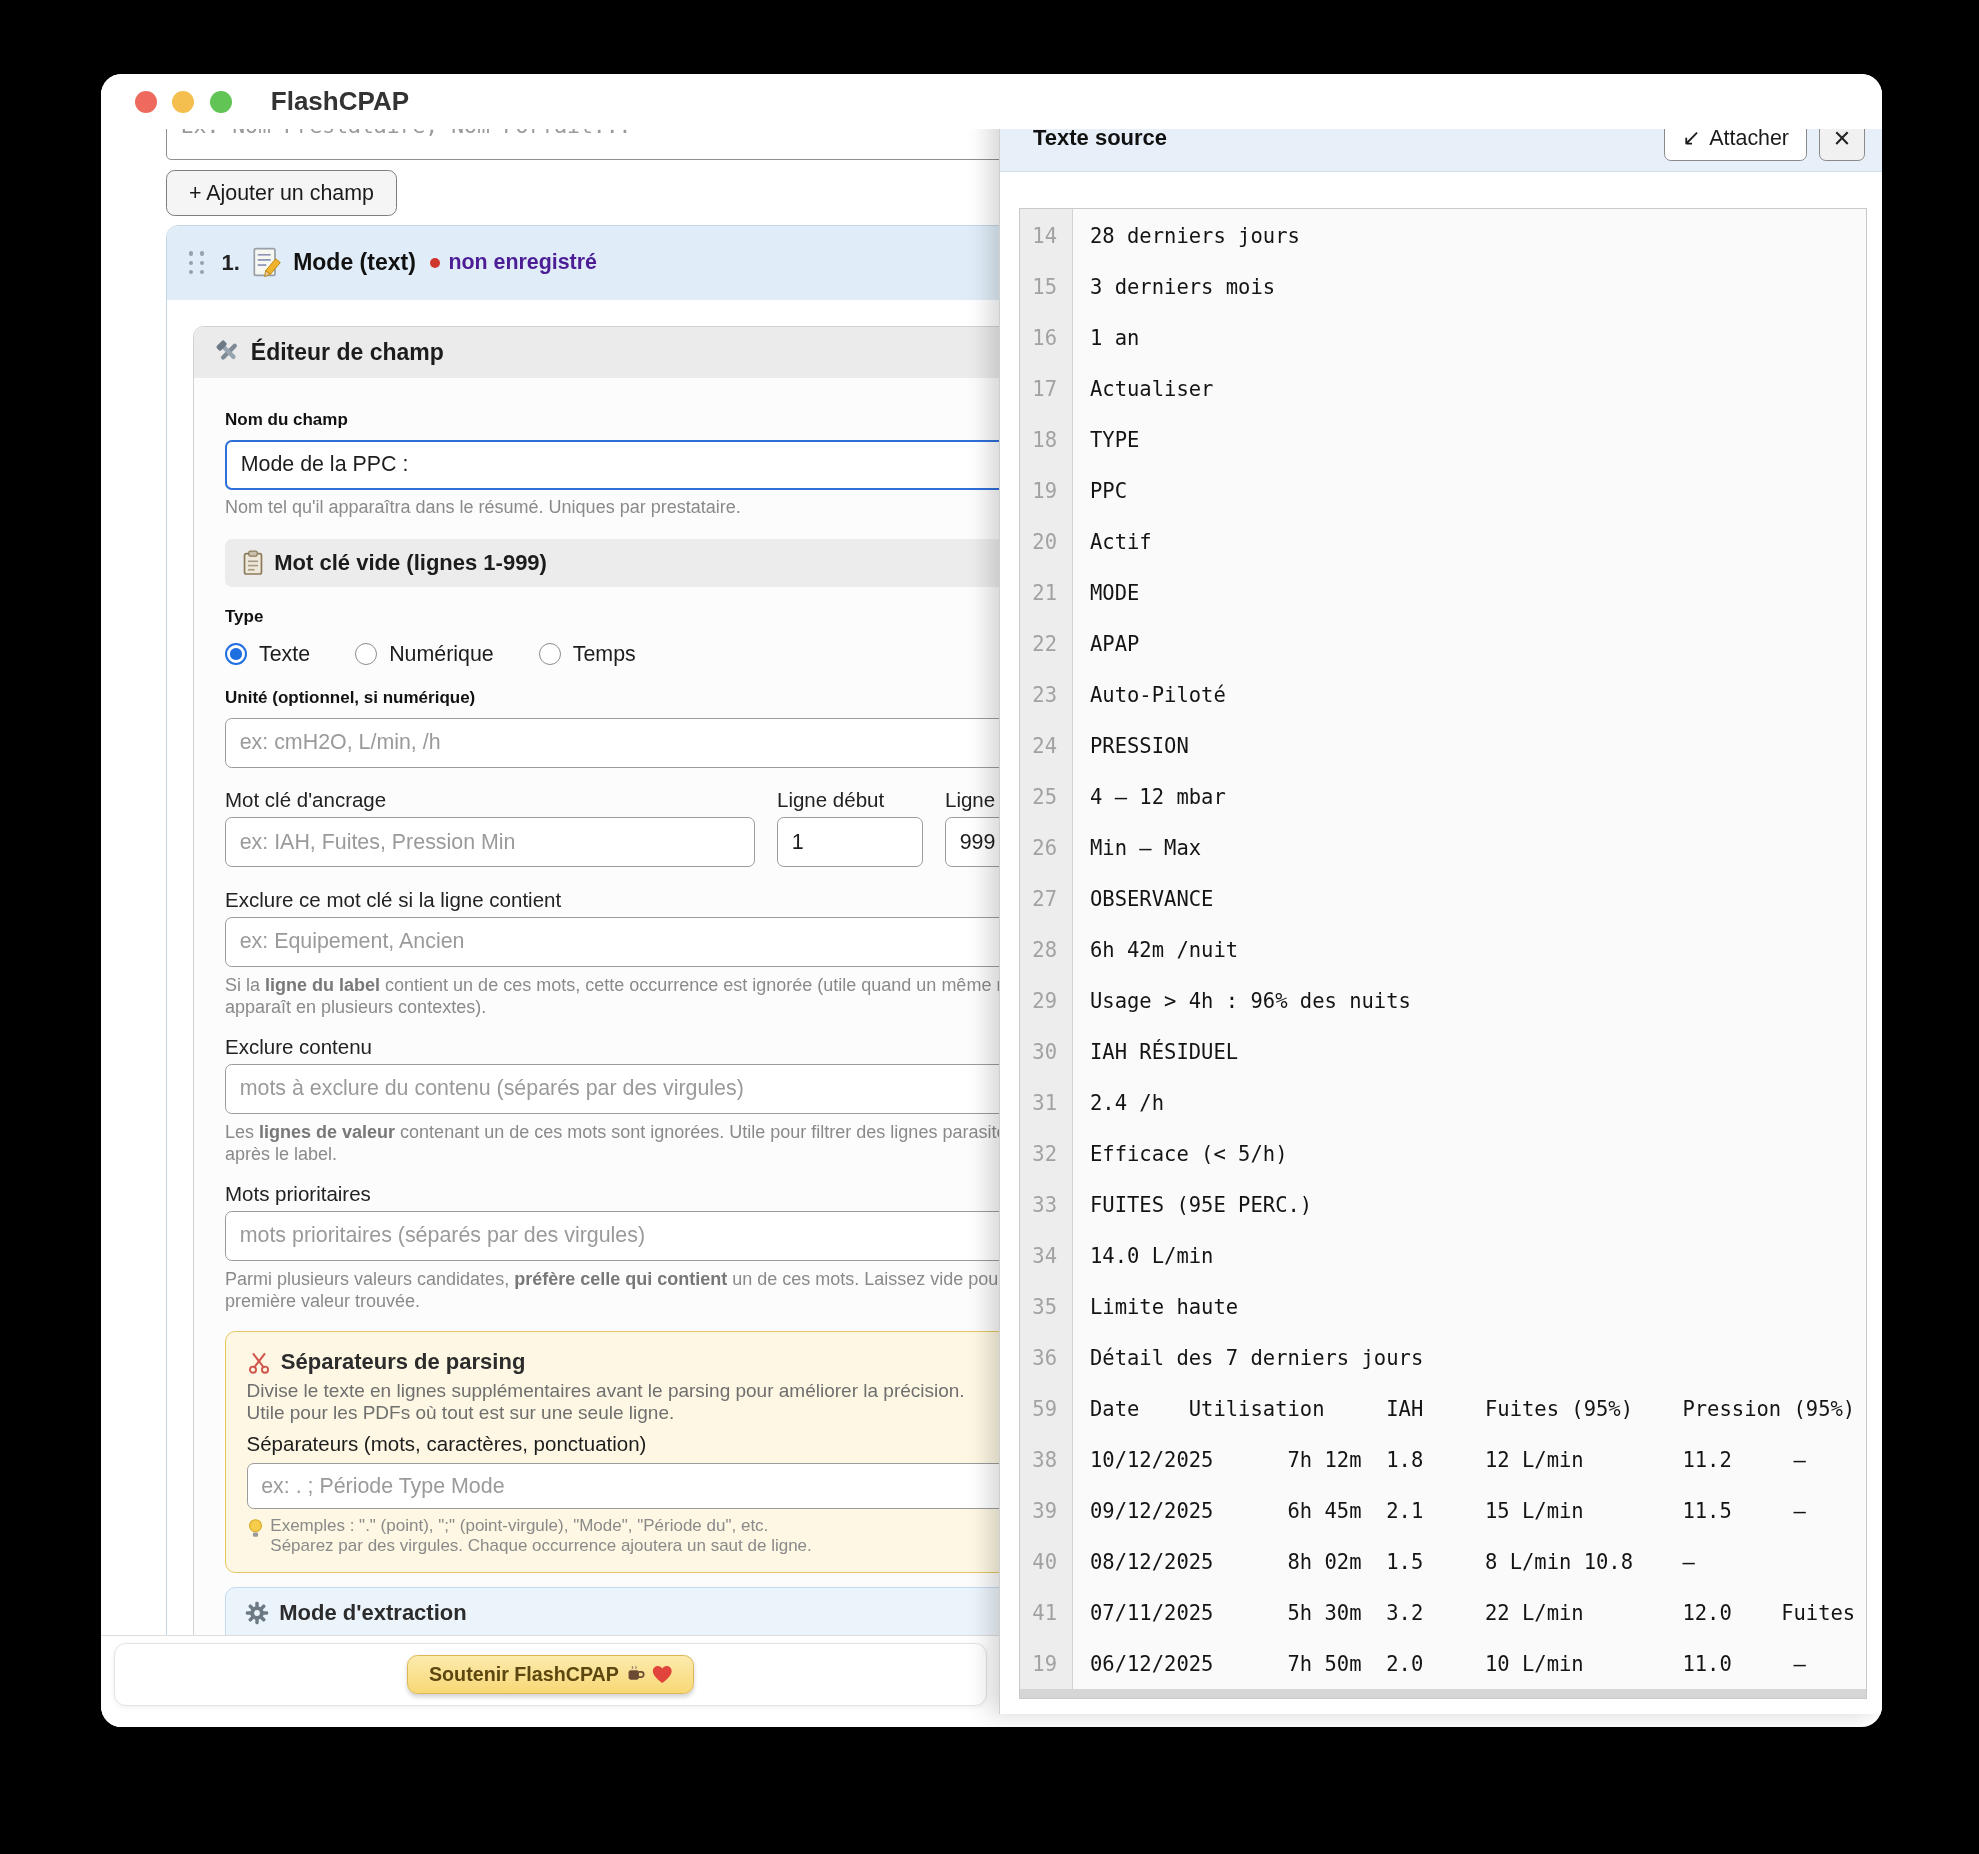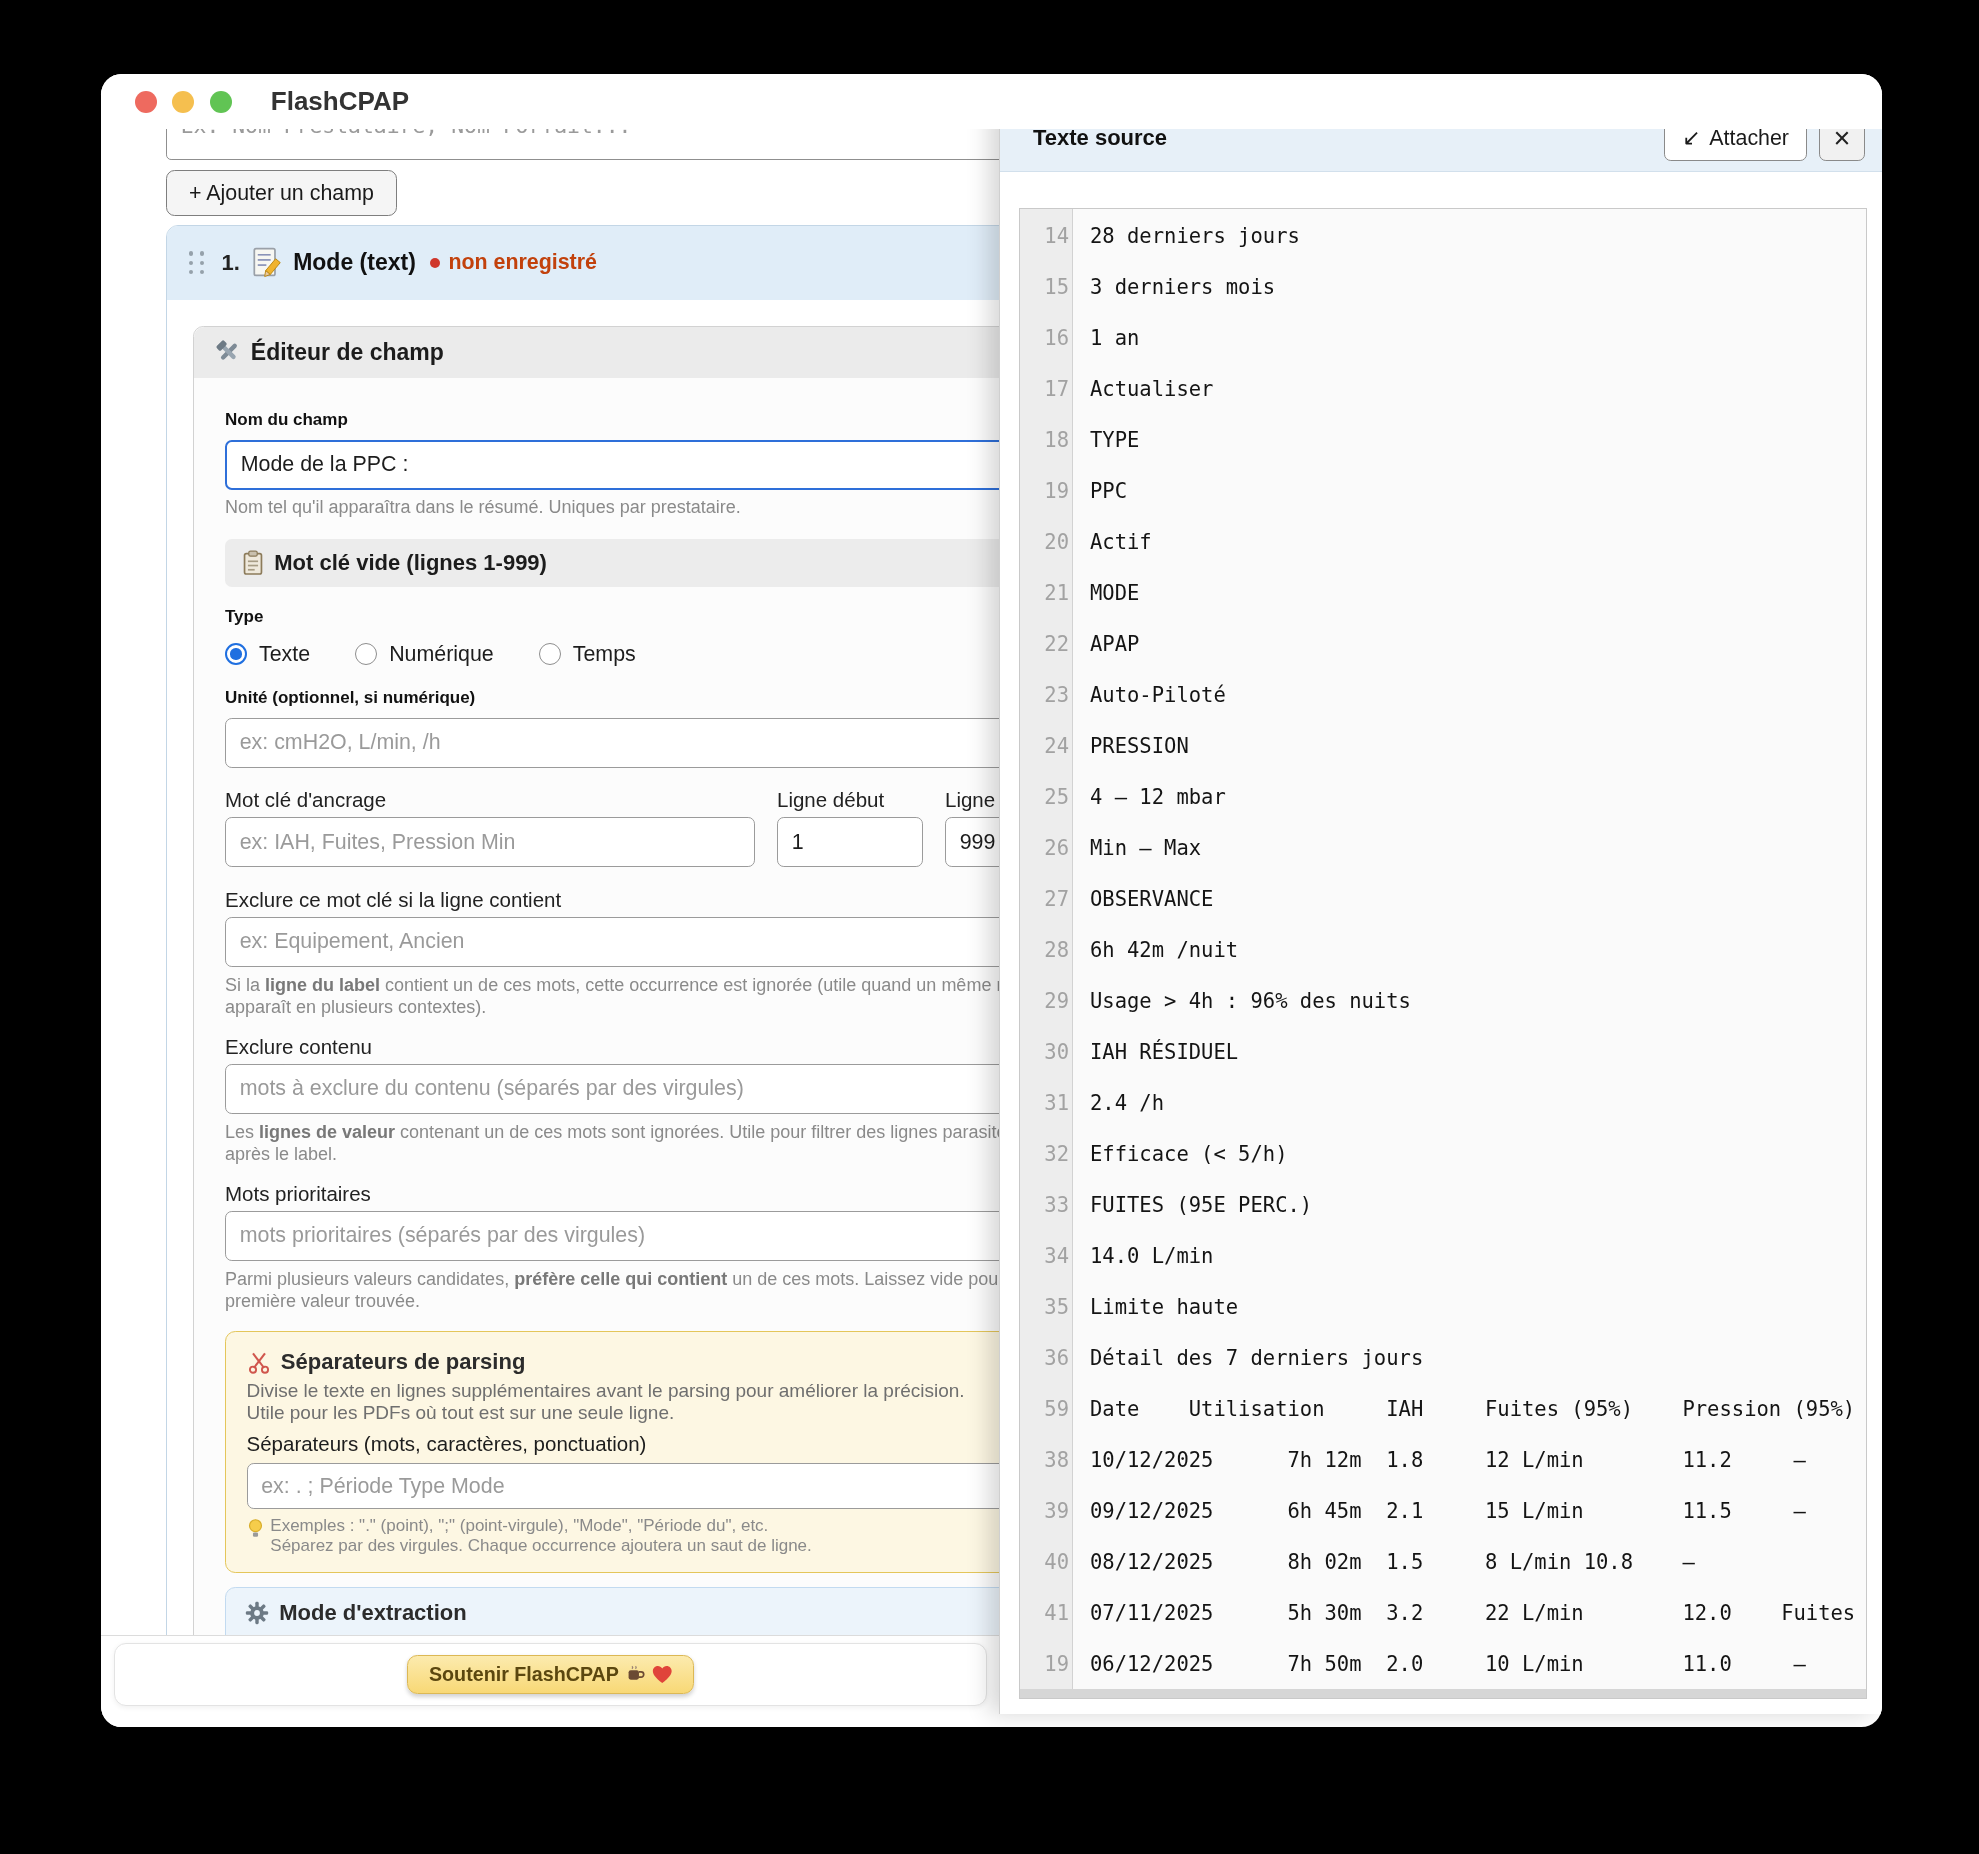--- a/index.html
+++ b/index.html
@@ -34,21 +34,21 @@
     background:#f5f5f5; border:1.7px solid #7e7e7e; border-radius:8.6px; display:inline-flex; align-items:center;
   }
 
   
   .field-card { margin-top:8.6px; border:0.9px solid #c3d6e6; border-radius:12px; background:#fff; overflow:hidden; }
   .fc-header { height:74px; background:#e0edf8; display:flex; align-items:center; padding:0 22px; }
   .dots { display:grid; grid-template-columns:6px 6px; grid-gap:5.1px; margin-right:15.4px; }
   .dots i { width:4.3px; height:4.3px; border-radius:50%; background:#95a1ab; }
   .fc-index { font-size:22px; font-weight:bold; color:#222; margin-right:10.3px; }
   .fc-title { font-size:23px; font-weight:bold; color:#111; margin-left:12px; }
-  .fc-status { font-size:21.4px; font-weight:bold; color:#c2410c; margin-left:13.7px; display:flex; align-items:center; }
+  .fc-status { font-size:21.4px; font-weight:bold; color:#4c1d95; margin-left:13.7px; display:flex; align-items:center; }
   .fc-status .sdot { width:10.3px; height:10.3px; border-radius:50%; background:#cf372c; margin-right:8.6px; }
   .trash-btn { margin-left:auto; width:48px; height:48px; border:1.7px solid #9aa4ad; border-radius:8.6px; background:#f1f3f5; display:flex; align-items:center; justify-content:center; }
   .tri { font-size:19px; color:#111; line-height:1; }
   .fc-header > .tri { margin-left:22px; margin-right:5.1px; }
   .fc-body { padding:26px; background:#fff; }
 
   
   .editor { border:0.9px solid #d2d2d2; border-radius:10.3px; background:#fcfcfc; overflow:hidden; }
   .ed-header { height:51px; background:#ebebeb; border-radius:10.3px 10.3px 0 0; display:flex; align-items:center; padding:0 20.5px; }
   .ed-header .ttl { font-size:23px; font-weight:bold; color:#1c1c1c; margin-left:10.3px; }
@@ -120,21 +120,21 @@
                 font-size:21.4px; color:#1a1a1a; display:flex; align-items:center; gap:8.6px; }
   .attach-arrow { font-size:22px; line-height:1; }
   .close-btn { width:46px; height:46px; background:#f1f1f1; border:1.7px solid #8a8a8a; border-radius:6.8px;
                font-size:29px; color:#222; display:flex; align-items:center; justify-content:center; line-height:1; }
 
   .source-box { position:absolute; left:19px; top:103px; width:848px; height:1491px;
                 border:0.9px solid #c9c9c9; background:#fafafa; overflow:hidden; }
   .gutter-bg { position:absolute; left:0; top:0; width:53px; height:100%; background:#ededed; border-right:0.9px solid #d2d2d2; }
   .lines { position:absolute; left:0; top:1.7px; width:100%; }
   .srow { display:flex; height:51px; align-items:center; }
-  .lnum { width:53px; flex:0 0 53px; text-align:right; padding-right:4px; font-family:"DejaVu Sans Mono",monospace; font-size:20.5px; color:#a2a2a2; }
+  .lnum { width:53px; flex:0 0 53px; text-align:right; padding-right:16px; font-family:"DejaVu Sans Mono",monospace; font-size:20.5px; color:#a2a2a2; }
   .ltext { padding-left:17px; font-family:"DejaVu Sans Mono",monospace; font-size:20.5px; color:#141414; white-space:pre; }
   .hscroll { position:absolute; left:0; bottom:0; width:100%; height:8.6px; background:#d6d6d6; }
 
   svg { display:block; }
 </style>
 </head>
 <body>
 
 <div class="window">
 

